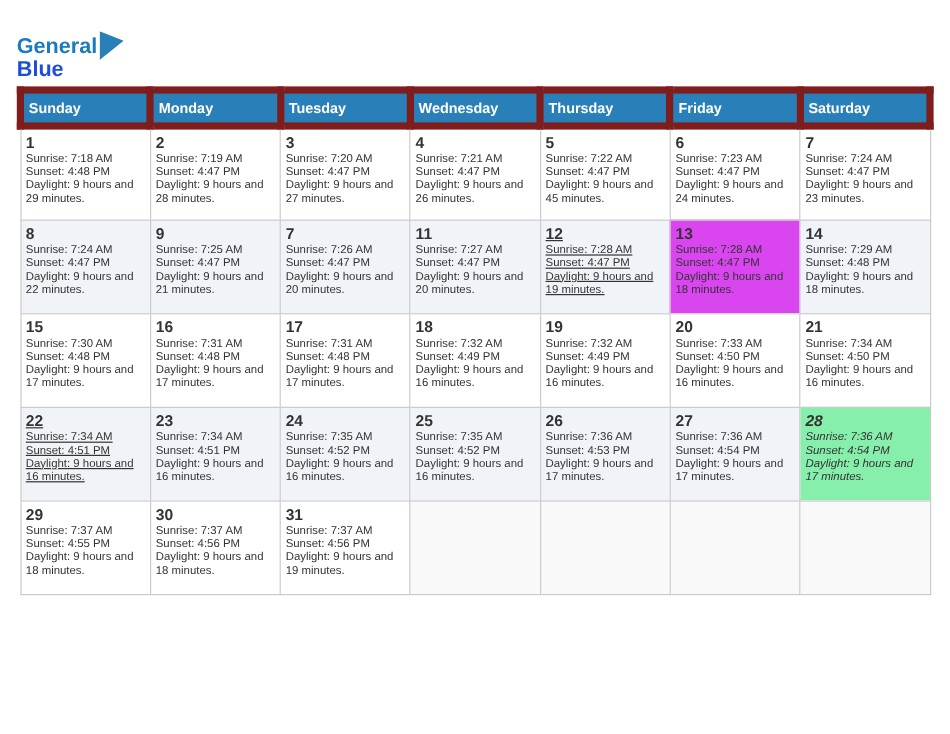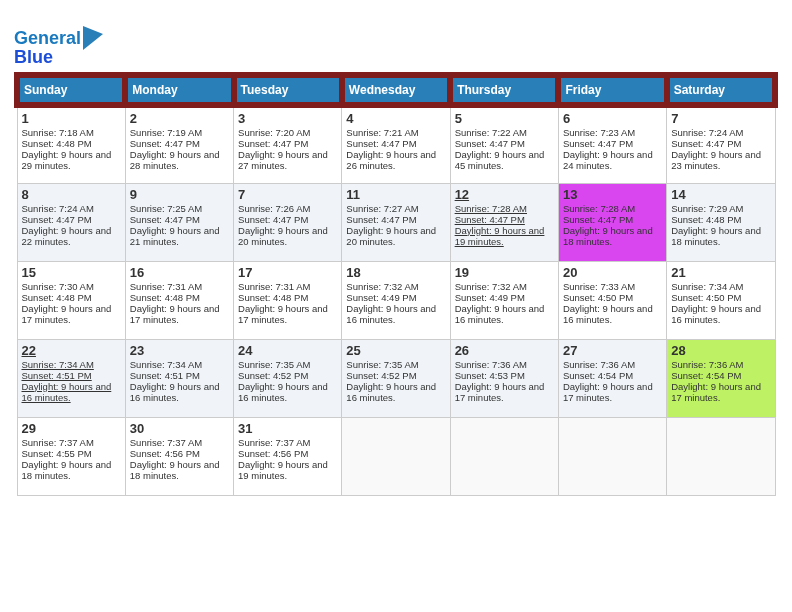--- a/index.html
+++ b/index.html
@@ -287,21 +287,21 @@
           <span>Sunrise: 7:36 AM</span><br>
           <span>Sunset: 4:53 PM</span><br>
           <span>Daylight: 9 hours and 17 minutes.</span>
         </td>
           <td style="background: rgb(240, 244, 248);">
           <span class="day-num">27</span>
           <span>Sunrise: 7:36 AM</span><br>
           <span>Sunset: 4:54 PM</span><br>
           <span>Daylight: 9 hours and 17 minutes.</span>
         </td>
-          <td style="background: #bef264;">
+          <td style="background: #86efac; font-style: italic;">
           <span class="day-num">28</span>
           <span>Sunrise: 7:36 AM</span><br>
           <span>Sunset: 4:54 PM</span><br>
           <span>Daylight: 9 hours and 17 minutes.</span>
         </td>
         </tr>
         <tr>
           <td>
           <span class="day-num">29</span>
           <span>Sunrise: 7:37 AM</span><br>

